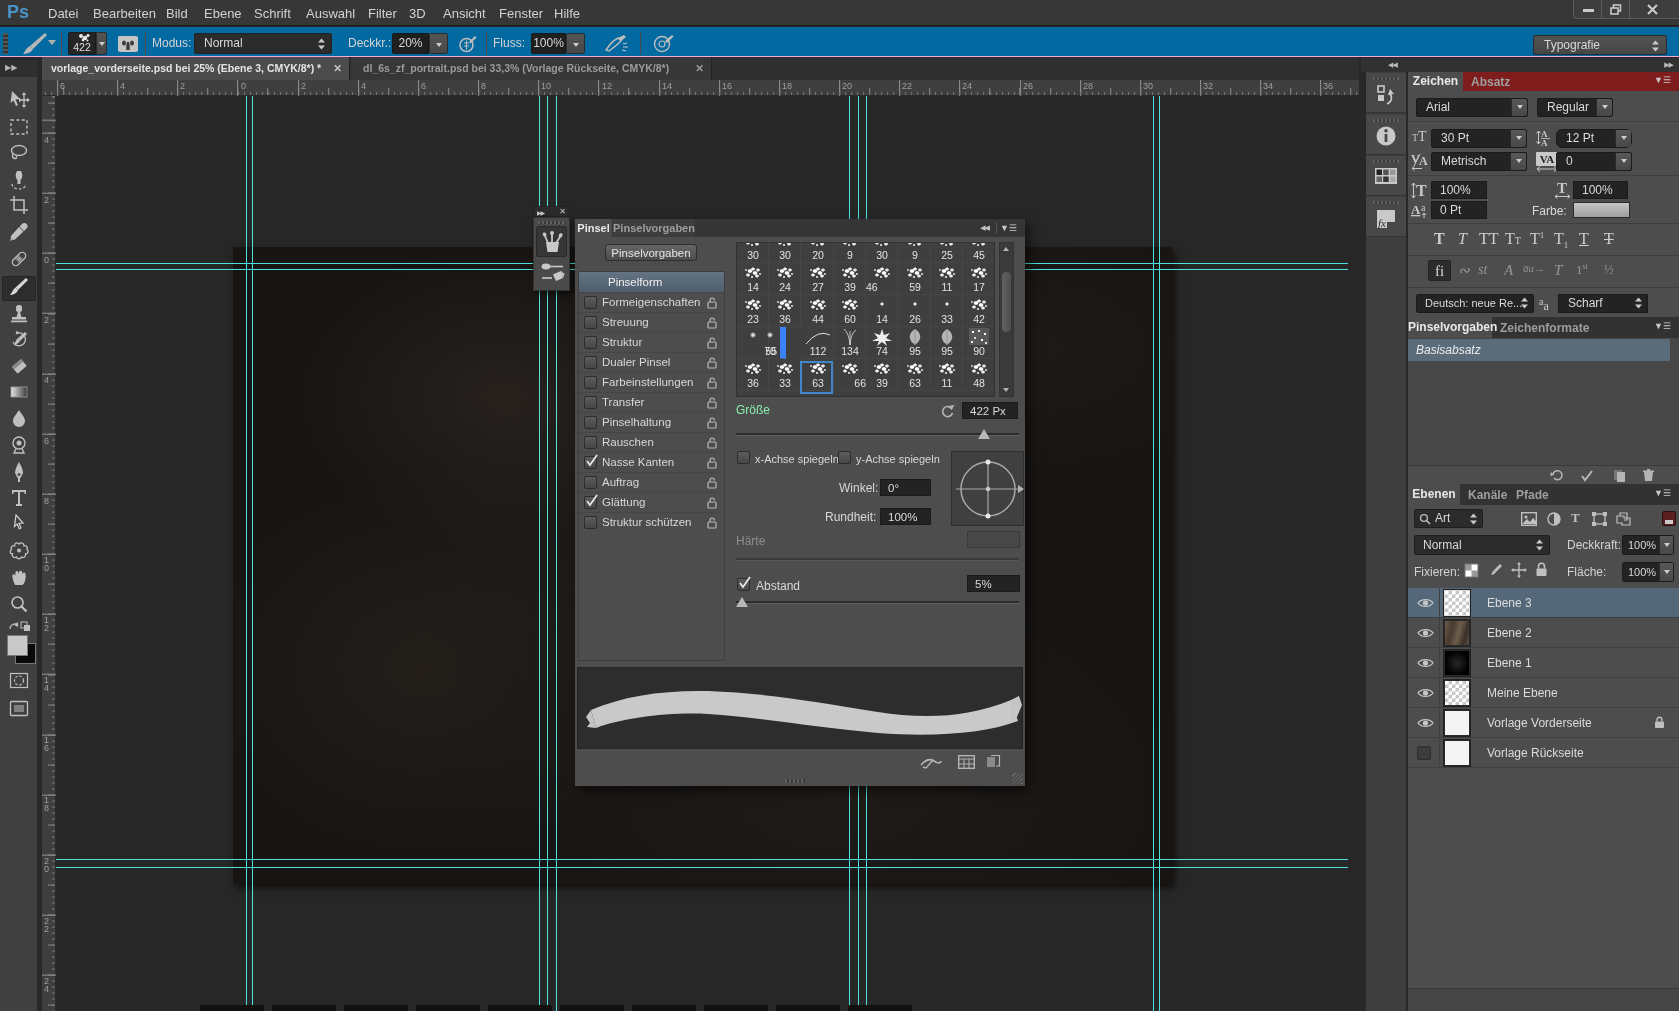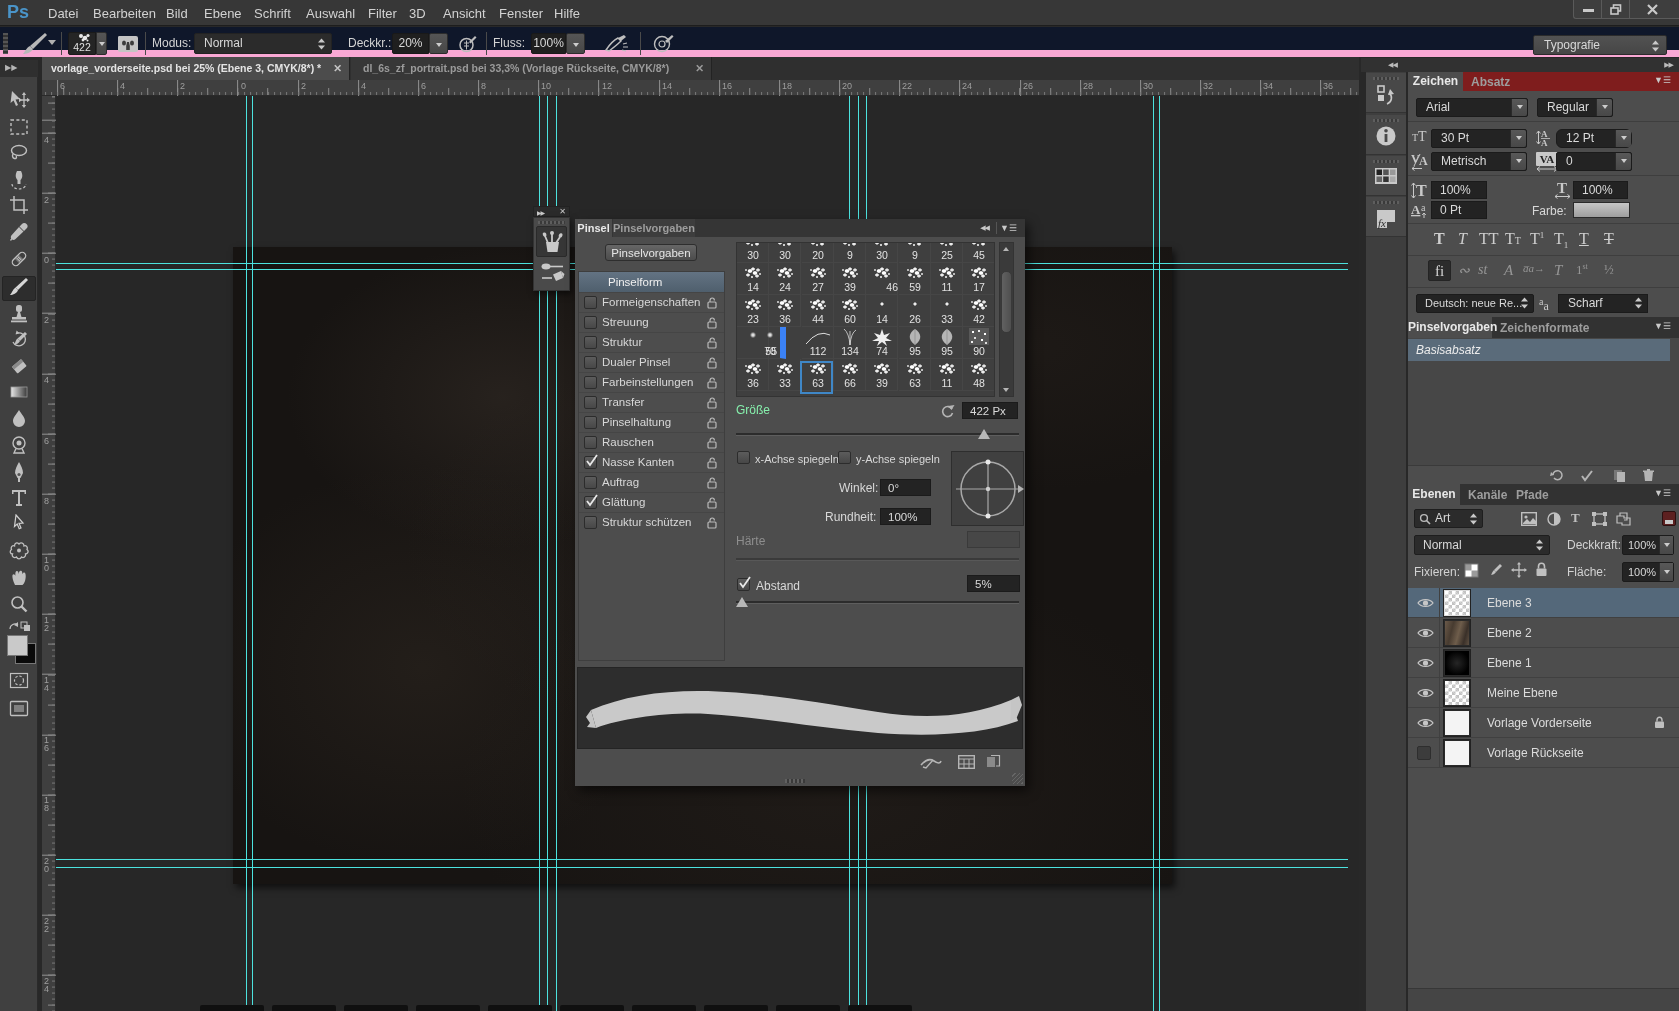--- a/index.html
+++ b/index.html
@@ -6,21 +6,21 @@
 html,body { width:1679px; height:1011px; overflow:hidden; background:#282828;
   font-family:"Liberation Sans", sans-serif; }
 .abs { position:absolute; }
 #stage { position:relative; width:1679px; height:1011px; }
 
 #menubar { left:0; top:0; width:1679px; height:26px; background:#373737; border-bottom:1px solid #1d1d1d; }
 .menu-item { position:absolute; top:6px; font-size:13px; color:#d2d2d2; }
 #pslogo { position:absolute; left:7px; top:2px; font-size:18px; font-weight:bold; color:#4a94c8; letter-spacing:0px; }
 #winbtns { position:absolute; right:0px; top:0px; width:106px; height:19px; border:1px solid #5a5a5a; border-right:none; border-top:none; border-radius:0 0 0 3px; background:#3e3e3e; }
 #winbtns .wseg { position:absolute; top:0; height:18px; border-right:1px solid #5a5a5a; }
-#optionsbar { left:0; top:27px; width:1679px; height:30px; background:#0f172a; border-bottom:7px solid #f9a8d4; }
+#optionsbar { left:0; top:27px; width:1679px; height:30px; background:#0369a1; border-bottom:1px solid #f9a8d4; }
 .obar-label { position:absolute; font-size:12px; color:#d4d4d4; top:9px; }
 .obar-sep { position:absolute; top:5px; width:1px; height:23px; background:#2e2e2e; border-right:1px solid #4a4a4a; }
 .dd-dark { position:absolute; background:#2b2b2b; border:1px solid #222; border-radius:2px; color:#d8d8d8; font-size:12px; }
 .val-box { position:absolute; background:#1f1f1f; border:1px solid #191919; color:#d8d8d8; font-size:12px; }
 .btn-arrow { position:absolute; background:linear-gradient(#555,#474747); border:1px solid #2c2c2c; border-radius:2px; color:#ccc; }
 
 #toolbar { left:0; top:60px; width:38px; height:951px; background:#404040; border-right:1px solid #2a2a2a; }
 
 #tabbar { left:42px; top:57px; width:1317px; height:23px; background:#2f2f2f; }
 #tab1 { position:absolute; left:0px; top:0; width:308px; height:23px; background:#4c4c4c; color:#e4e4e4; font-size:10.5px; font-weight:bold; line-height:23px; padding-left:9px; border-right:1px solid #232323; }
@@ -853,21 +853,21 @@
 <div style="position:absolute;left:65px;top:20px;width:32px;height:32px;border-right:1px solid #464646;border-bottom:1px solid #464646">
 <div style="position:absolute;left:5px;top:2px;width:22px;height:16px;background:radial-gradient(3.5px 3px at 8px 6px,#fff 45%,transparent 78%),radial-gradient(3.5px 3px at 13px 8px,#fff 45%,transparent 78%),radial-gradient(3px 2.5px at 11px 4px,#f2f2f2 45%,transparent 78%),radial-gradient(3px 2.5px at 16px 5px,#e4e4e4 45%,transparent 78%),radial-gradient(3px 2.5px at 6px 10px,#ededed 45%,transparent 78%),radial-gradient(3px 2.5px at 15px 11px,#ececec 45%,transparent 78%),radial-gradient(2px 2px at 10px 12px,#ccc 40%,transparent 75%),radial-gradient(2px 2px at 18px 9px,#bbb 40%,transparent 75%),radial-gradient(2px 1.5px at 4px 5px,#bbb 40%,transparent 75%)"></div>
 <div style="position:absolute;left:0;bottom:1px;width:32px;text-align:center;font-size:10.5px;color:#e2e2e2">27</div>
 </div>
 <div style="position:absolute;left:97px;top:20px;width:32px;height:32px;border-right:1px solid #464646;border-bottom:1px solid #464646">
 <div style="position:absolute;left:5px;top:2px;width:22px;height:16px;background:radial-gradient(3.5px 3px at 8px 6px,#fff 45%,transparent 78%),radial-gradient(3.5px 3px at 13px 8px,#fff 45%,transparent 78%),radial-gradient(3px 2.5px at 11px 4px,#f2f2f2 45%,transparent 78%),radial-gradient(3px 2.5px at 16px 5px,#e4e4e4 45%,transparent 78%),radial-gradient(3px 2.5px at 6px 10px,#ededed 45%,transparent 78%),radial-gradient(3px 2.5px at 15px 11px,#ececec 45%,transparent 78%),radial-gradient(2px 2px at 10px 12px,#ccc 40%,transparent 75%),radial-gradient(2px 2px at 18px 9px,#bbb 40%,transparent 75%),radial-gradient(2px 1.5px at 4px 5px,#bbb 40%,transparent 75%)"></div>
 <div style="position:absolute;left:0;bottom:1px;width:32px;text-align:center;font-size:10.5px;color:#e2e2e2">39</div>
 </div>
 <div style="position:absolute;left:129px;top:20px;width:32px;height:32px;border-right:1px solid #464646;border-bottom:1px solid #464646">
 <div style="position:absolute;left:5px;top:2px;width:22px;height:16px;background:radial-gradient(3.5px 3px at 8px 6px,#fff 45%,transparent 78%),radial-gradient(3.5px 3px at 13px 8px,#fff 45%,transparent 78%),radial-gradient(3px 2.5px at 11px 4px,#f2f2f2 45%,transparent 78%),radial-gradient(3px 2.5px at 16px 5px,#e4e4e4 45%,transparent 78%),radial-gradient(3px 2.5px at 6px 10px,#ededed 45%,transparent 78%),radial-gradient(3px 2.5px at 15px 11px,#ececec 45%,transparent 78%),radial-gradient(2px 2px at 10px 12px,#ccc 40%,transparent 75%),radial-gradient(2px 2px at 18px 9px,#bbb 40%,transparent 75%),radial-gradient(2px 1.5px at 4px 5px,#bbb 40%,transparent 75%)"></div>
-<div style="position:absolute;left:0;bottom:1px;width:32px;text-align:right;font-size:10.5px;color:#e2e2e2">46</div>
+<div style="position:absolute;left:0;bottom:1px;width:32px;text-align:left;font-size:10.5px;color:#e2e2e2">46</div>
 </div>
 <div style="position:absolute;left:162px;top:20px;width:32px;height:32px;border-right:1px solid #464646;border-bottom:1px solid #464646">
 <div style="position:absolute;left:5px;top:2px;width:22px;height:16px;background:radial-gradient(3.5px 3px at 8px 6px,#fff 45%,transparent 78%),radial-gradient(3.5px 3px at 13px 8px,#fff 45%,transparent 78%),radial-gradient(3px 2.5px at 11px 4px,#f2f2f2 45%,transparent 78%),radial-gradient(3px 2.5px at 16px 5px,#e4e4e4 45%,transparent 78%),radial-gradient(3px 2.5px at 6px 10px,#ededed 45%,transparent 78%),radial-gradient(3px 2.5px at 15px 11px,#ececec 45%,transparent 78%),radial-gradient(2px 2px at 10px 12px,#ccc 40%,transparent 75%),radial-gradient(2px 2px at 18px 9px,#bbb 40%,transparent 75%),radial-gradient(2px 1.5px at 4px 5px,#bbb 40%,transparent 75%)"></div>
 <div style="position:absolute;left:0;bottom:1px;width:32px;text-align:center;font-size:10.5px;color:#e2e2e2">59</div>
 </div>
 <div style="position:absolute;left:194px;top:20px;width:32px;height:32px;border-right:1px solid #464646;border-bottom:1px solid #464646">
 <div style="position:absolute;left:5px;top:2px;width:22px;height:16px;background:radial-gradient(3.5px 3px at 8px 6px,#fff 45%,transparent 78%),radial-gradient(3.5px 3px at 13px 8px,#fff 45%,transparent 78%),radial-gradient(3px 2.5px at 11px 4px,#f2f2f2 45%,transparent 78%),radial-gradient(3px 2.5px at 16px 5px,#e4e4e4 45%,transparent 78%),radial-gradient(3px 2.5px at 6px 10px,#ededed 45%,transparent 78%),radial-gradient(3px 2.5px at 15px 11px,#ececec 45%,transparent 78%),radial-gradient(2px 2px at 10px 12px,#ccc 40%,transparent 75%),radial-gradient(2px 2px at 18px 9px,#bbb 40%,transparent 75%),radial-gradient(2px 1.5px at 4px 5px,#bbb 40%,transparent 75%)"></div>
 <div style="position:absolute;left:0;bottom:1px;width:32px;text-align:center;font-size:10.5px;color:#e2e2e2">11</div>
 </div>
 <div style="position:absolute;left:226px;top:20px;width:32px;height:32px;border-right:1px solid #464646;border-bottom:1px solid #464646">
@@ -957,21 +957,21 @@
 <div style="position:absolute;left:32px;top:116px;width:32px;height:32px;border-right:1px solid #464646;border-bottom:1px solid #464646">
 <div style="position:absolute;left:5px;top:2px;width:22px;height:16px;background:radial-gradient(3.5px 3px at 8px 6px,#fff 45%,transparent 78%),radial-gradient(3.5px 3px at 13px 8px,#fff 45%,transparent 78%),radial-gradient(3px 2.5px at 11px 4px,#f2f2f2 45%,transparent 78%),radial-gradient(3px 2.5px at 16px 5px,#e4e4e4 45%,transparent 78%),radial-gradient(3px 2.5px at 6px 10px,#ededed 45%,transparent 78%),radial-gradient(3px 2.5px at 15px 11px,#ececec 45%,transparent 78%),radial-gradient(2px 2px at 10px 12px,#ccc 40%,transparent 75%),radial-gradient(2px 2px at 18px 9px,#bbb 40%,transparent 75%),radial-gradient(2px 1.5px at 4px 5px,#bbb 40%,transparent 75%)"></div>
 <div style="position:absolute;left:0;bottom:1px;width:32px;text-align:center;font-size:10.5px;color:#e2e2e2">33</div>
 </div>
 <div style="position:absolute;left:65px;top:116px;width:32px;height:32px;border-right:1px solid #464646;border-bottom:1px solid #464646">
 <div style="position:absolute;left:5px;top:2px;width:22px;height:16px;background:radial-gradient(3.5px 3px at 8px 6px,#fff 45%,transparent 78%),radial-gradient(3.5px 3px at 13px 8px,#fff 45%,transparent 78%),radial-gradient(3px 2.5px at 11px 4px,#f2f2f2 45%,transparent 78%),radial-gradient(3px 2.5px at 16px 5px,#e4e4e4 45%,transparent 78%),radial-gradient(3px 2.5px at 6px 10px,#ededed 45%,transparent 78%),radial-gradient(3px 2.5px at 15px 11px,#ececec 45%,transparent 78%),radial-gradient(2px 2px at 10px 12px,#ccc 40%,transparent 75%),radial-gradient(2px 2px at 18px 9px,#bbb 40%,transparent 75%),radial-gradient(2px 1.5px at 4px 5px,#bbb 40%,transparent 75%)"></div>
 <div style="position:absolute;left:0;bottom:1px;width:32px;text-align:center;font-size:10.5px;color:#e2e2e2">63</div>
 </div>
 <div style="position:absolute;left:97px;top:116px;width:32px;height:32px;border-right:1px solid #464646;border-bottom:1px solid #464646">
 <div style="position:absolute;left:5px;top:2px;width:22px;height:16px;background:radial-gradient(3.5px 3px at 8px 6px,#fff 45%,transparent 78%),radial-gradient(3.5px 3px at 13px 8px,#fff 45%,transparent 78%),radial-gradient(3px 2.5px at 11px 4px,#f2f2f2 45%,transparent 78%),radial-gradient(3px 2.5px at 16px 5px,#e4e4e4 45%,transparent 78%),radial-gradient(3px 2.5px at 6px 10px,#ededed 45%,transparent 78%),radial-gradient(3px 2.5px at 15px 11px,#ececec 45%,transparent 78%),radial-gradient(2px 2px at 10px 12px,#ccc 40%,transparent 75%),radial-gradient(2px 2px at 18px 9px,#bbb 40%,transparent 75%),radial-gradient(2px 1.5px at 4px 5px,#bbb 40%,transparent 75%)"></div>
-<div style="position:absolute;left:0;bottom:1px;width:32px;text-align:center;font-size:10.5px;color:#e2e2e2">66</div>
+<div style="position:absolute;left:0;bottom:1px;width:32px;text-align:right;font-size:10.5px;color:#e2e2e2">66</div>
 </div>
 <div style="position:absolute;left:129px;top:116px;width:32px;height:32px;border-right:1px solid #464646;border-bottom:1px solid #464646">
 <div style="position:absolute;left:5px;top:2px;width:22px;height:16px;background:radial-gradient(3.5px 3px at 8px 6px,#fff 45%,transparent 78%),radial-gradient(3.5px 3px at 13px 8px,#fff 45%,transparent 78%),radial-gradient(3px 2.5px at 11px 4px,#f2f2f2 45%,transparent 78%),radial-gradient(3px 2.5px at 16px 5px,#e4e4e4 45%,transparent 78%),radial-gradient(3px 2.5px at 6px 10px,#ededed 45%,transparent 78%),radial-gradient(3px 2.5px at 15px 11px,#ececec 45%,transparent 78%),radial-gradient(2px 2px at 10px 12px,#ccc 40%,transparent 75%),radial-gradient(2px 2px at 18px 9px,#bbb 40%,transparent 75%),radial-gradient(2px 1.5px at 4px 5px,#bbb 40%,transparent 75%)"></div>
 <div style="position:absolute;left:0;bottom:1px;width:32px;text-align:center;font-size:10.5px;color:#e2e2e2">39</div>
 </div>
 <div style="position:absolute;left:162px;top:116px;width:32px;height:32px;border-right:1px solid #464646;border-bottom:1px solid #464646">
 <div style="position:absolute;left:5px;top:2px;width:22px;height:16px;background:radial-gradient(3.5px 3px at 8px 6px,#fff 45%,transparent 78%),radial-gradient(3.5px 3px at 13px 8px,#fff 45%,transparent 78%),radial-gradient(3px 2.5px at 11px 4px,#f2f2f2 45%,transparent 78%),radial-gradient(3px 2.5px at 16px 5px,#e4e4e4 45%,transparent 78%),radial-gradient(3px 2.5px at 6px 10px,#ededed 45%,transparent 78%),radial-gradient(3px 2.5px at 15px 11px,#ececec 45%,transparent 78%),radial-gradient(2px 2px at 10px 12px,#ccc 40%,transparent 75%),radial-gradient(2px 2px at 18px 9px,#bbb 40%,transparent 75%),radial-gradient(2px 1.5px at 4px 5px,#bbb 40%,transparent 75%)"></div>
 <div style="position:absolute;left:0;bottom:1px;width:32px;text-align:center;font-size:10.5px;color:#e2e2e2">63</div>
 </div>
 <div style="position:absolute;left:194px;top:116px;width:32px;height:32px;border-right:1px solid #464646;border-bottom:1px solid #464646">

